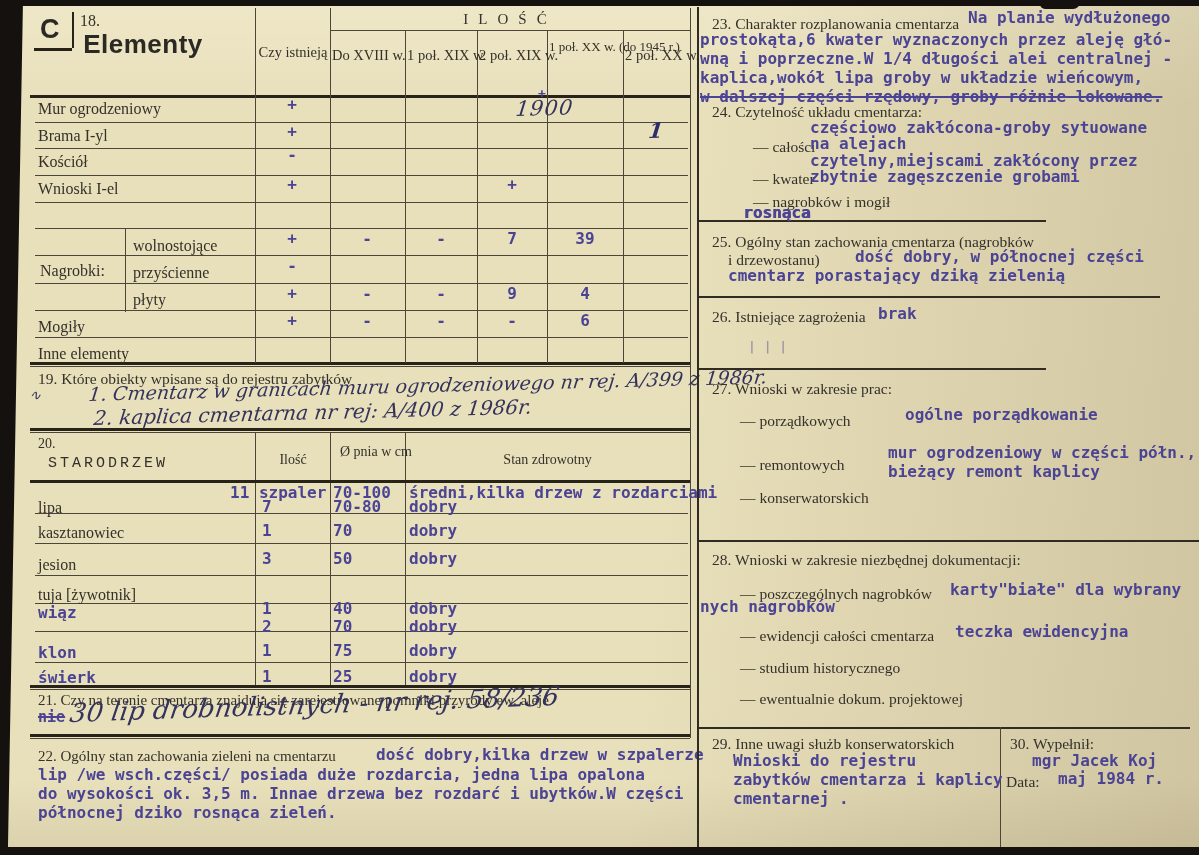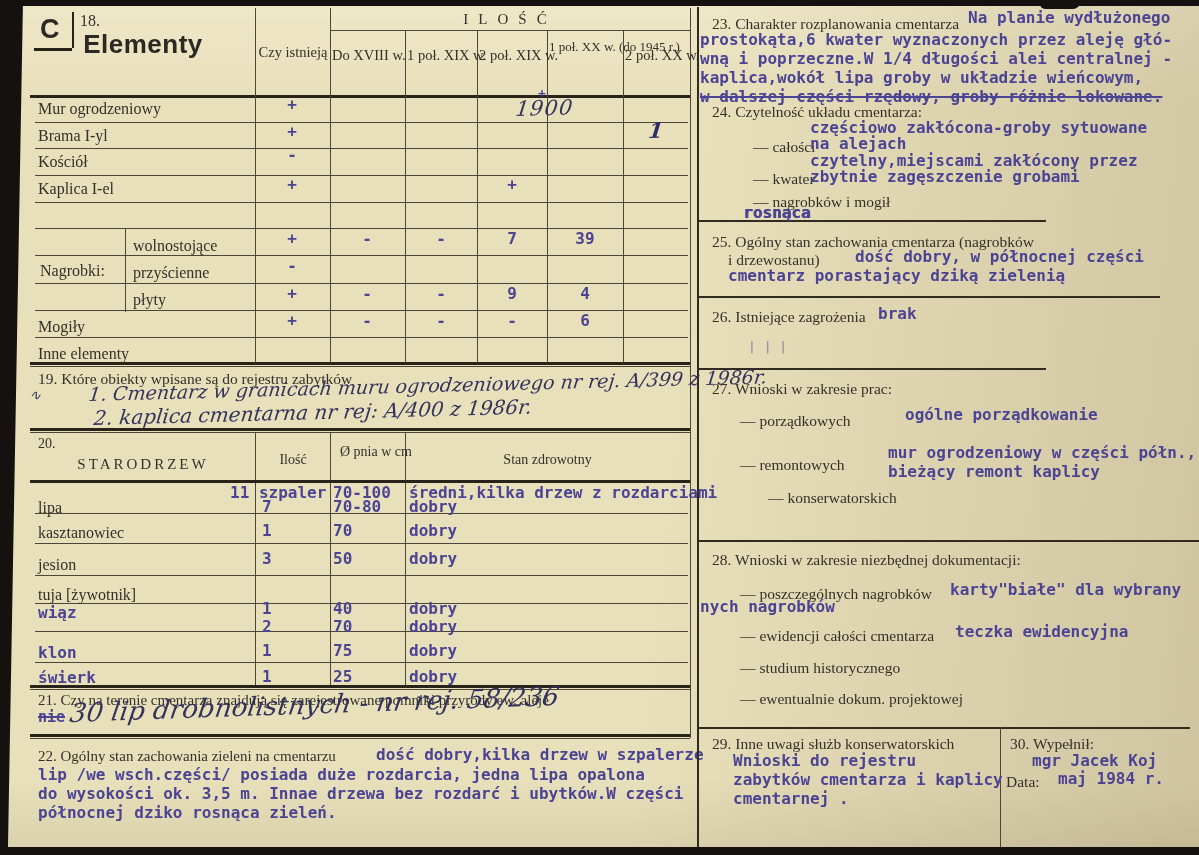--- a/index.html
+++ b/index.html
@@ -79,21 +79,21 @@
   <span class="t cell" style="left:512px;top:87px;width:60px;font-size:13px;">+</span>
   <span class="h" style="left:517px;top:98px;font-size:21px;letter-spacing:1px;">1900</span>
 
   <span class="pl" style="left:38px;top:127px;">Brama I-yl</span>
   <span class="t cell" style="left:262px;top:123px;width:60px;">+</span>
   <span class="h" style="left:650px;top:119px;font-size:21px;font-weight:bold;color:#2d2d68;">1</span>
 
   <span class="pl" style="left:38px;top:153px;">Kościół</span>
   <span class="t cell" style="left:262px;top:146px;width:60px;">-</span>
 
-  <span class="pl" style="left:38px;top:180px;">Kaplica I-el</span>
+  <span class="pl" style="left:38px;top:180px;">Wnioski I-el</span>
   <span class="t cell" style="left:262px;top:176px;width:60px;">+</span>
   <span class="t cell" style="left:482px;top:176px;width:60px;">+</span>
 
   <span class="pl" style="left:40px;top:262px;">Nagrobki:</span>
 
   <span class="pl" style="left:133px;top:237px;">wolnostojące</span>
   <span class="t cell" style="left:262px;top:230px;width:60px;">+</span>
   <span class="t cell" style="left:337px;top:230px;width:60px;">-</span>
   <span class="t cell" style="left:411px;top:230px;width:60px;">-</span>
   <span class="t cell" style="left:482px;top:230px;width:60px;">7</span>
@@ -132,21 +132,21 @@
   <div class="hl" style="left:35px;top:513px;width:653px;"></div>
   <div class="hl" style="left:35px;top:543px;width:653px;"></div>
   <div class="hl" style="left:35px;top:575px;width:653px;"></div>
   <div class="hl" style="left:35px;top:603px;width:653px;"></div>
   <div class="hl" style="left:35px;top:631px;width:653px;"></div>
   <div class="hl" style="left:35px;top:662px;width:653px;"></div>
   <div class="hl2" style="left:30px;top:685px;width:660px;"></div>
   <div class="hl" style="left:30px;top:689px;width:660px;"></div>
 
   <span class="p" style="left:38px;top:436px;font-size:14px;">20.</span>
-  <span class="p" style="left:30px;top:456px;width:226px;text-align:center;letter-spacing:3px;font-size:15px;">STARODRZEW</span>
+  <span class="p" style="left:48px;top:456px;width:226px;text-align:left;letter-spacing:3px;font-size:15px;font-family:Liberation Mono, monospace;">STARODRZEW</span>
   <span class="p" style="left:257px;top:452px;width:72px;text-align:center;font-size:14px;">Ilość</span>
   <span class="p c" style="left:340px;top:444px;width:56px;font-size:14px;">Ø pnia w cm</span>
   <span class="p" style="left:407px;top:452px;width:281px;text-align:center;font-size:14px;">Stan zdrowotny</span>
 
   <span class="t" style="left:230px;top:484px;">11 szpaler</span>
   <span class="t" style="left:333px;top:484px;">70-100</span>
   <span class="t" style="left:409px;top:484px;">średni,kilka drzew z rozdarciami</span>
   <span class="pl" style="left:38px;top:499px;">lipa</span>
   <span class="t" style="left:262px;top:498px;">7</span>
   <span class="t" style="left:333px;top:498px;">70-80</span>
@@ -227,21 +227,21 @@
   <span class="p" style="left:712px;top:308px;">26. Istniejące zagrożenia</span>
   <span class="t" style="left:878px;top:305px;text-align:center;">brak</span>
   <span class="t faint" style="left:748px;top:340px;font-size:13px;">|  |  |</span>
 
   <span class="p" style="left:712px;top:380px;">27. Wnioski w zakresie prac:</span>
   <span class="p" style="left:740px;top:412px;">— porządkowych</span>
   <span class="t" style="left:905px;top:406px;">ogólne porządkowanie</span>
   <span class="p" style="left:740px;top:456px;">— remontowych</span>
   <span class="t" style="left:888px;top:444px;">mur ogrodzeniowy w części półn.,</span>
   <span class="t" style="left:888px;top:463px;">bieżący remont kaplicy</span>
-  <span class="p" style="left:740px;top:489px;margin-left:28px;">— konserwatorskich</span>
+  <span class="p" style="left:740px;top:489px;">— konserwatorskich</span>
 
   <span class="p" style="left:712px;top:551px;">28. Wnioski w zakresie niezbędnej dokumentacji:</span>
   <span class="p" style="left:740px;top:585px;">— poszczególnych nagrobków</span>
   <span class="t" style="left:950px;top:581px;">karty"białe" dla wybrany</span>
   <span class="t" style="left:700px;top:598px;">nych nagrobków</span>
   <span class="p" style="left:740px;top:627px;">— ewidencji całości cmentarza</span>
   <span class="t" style="left:955px;top:623px;">teczka ewidencyjna</span>
   <span class="p" style="left:740px;top:659px;">— studium historycznego</span>
   <span class="p" style="left:740px;top:690px;">— ewentualnie dokum. projektowej</span>
 

